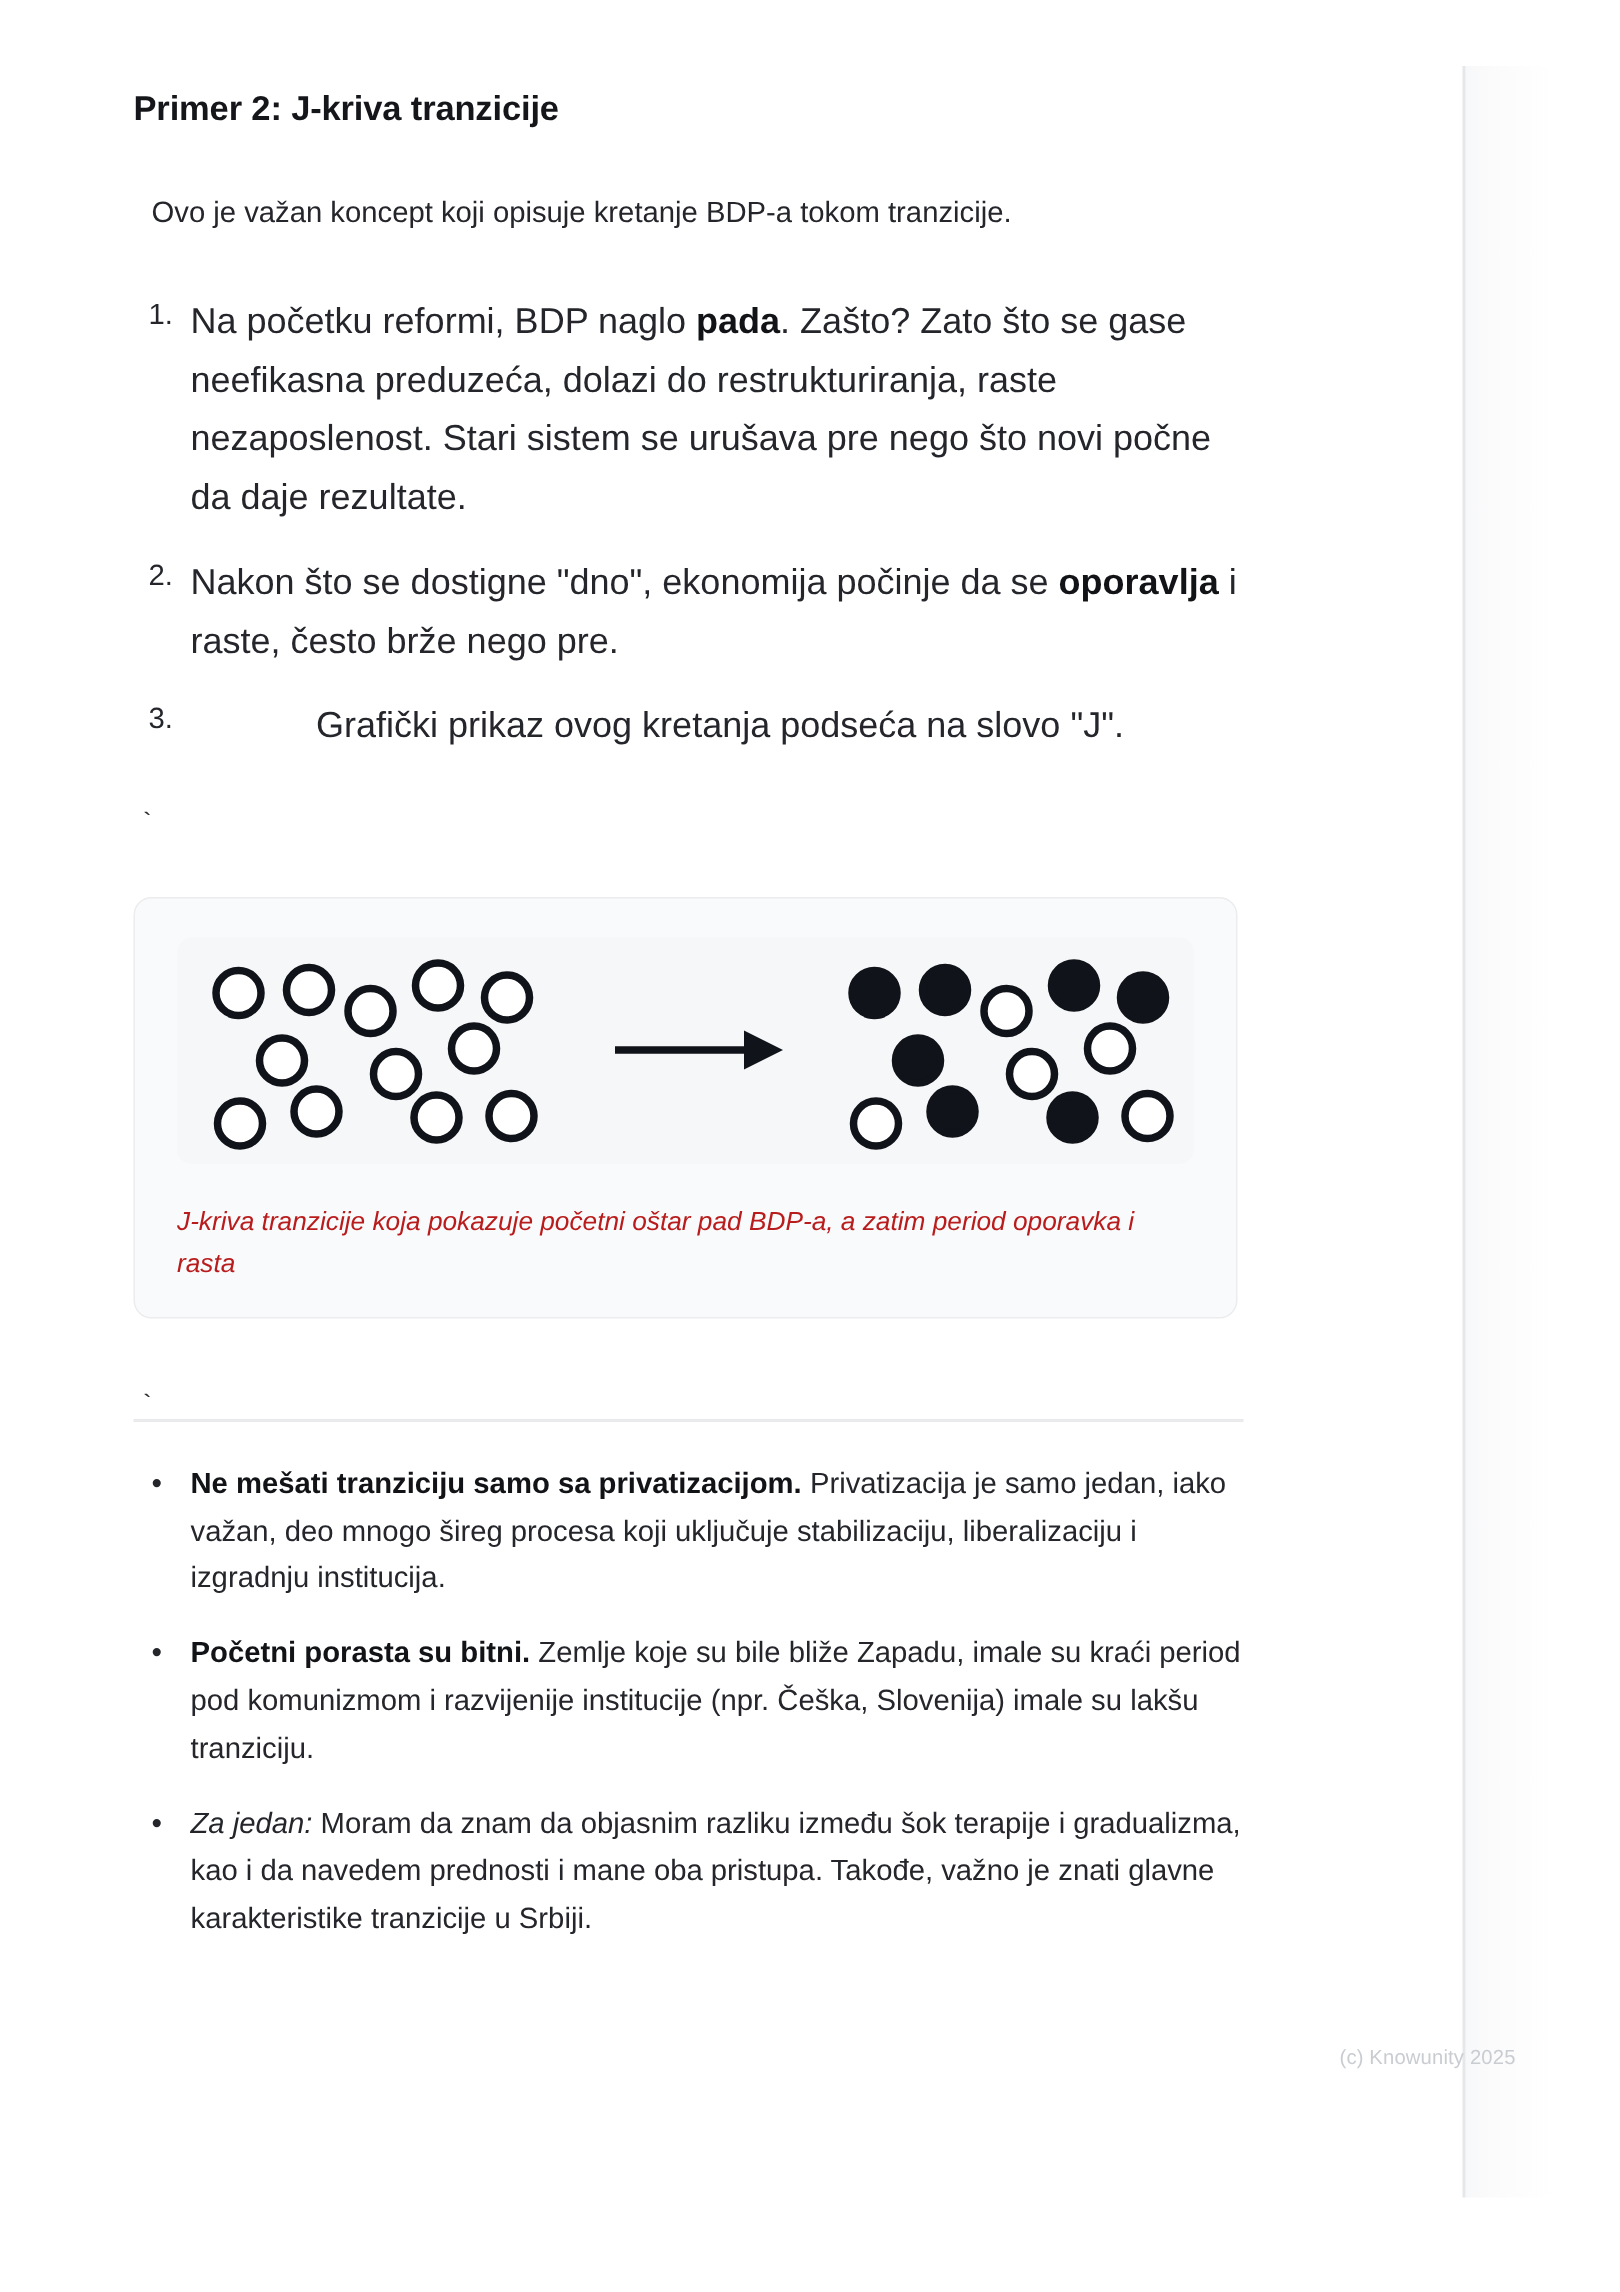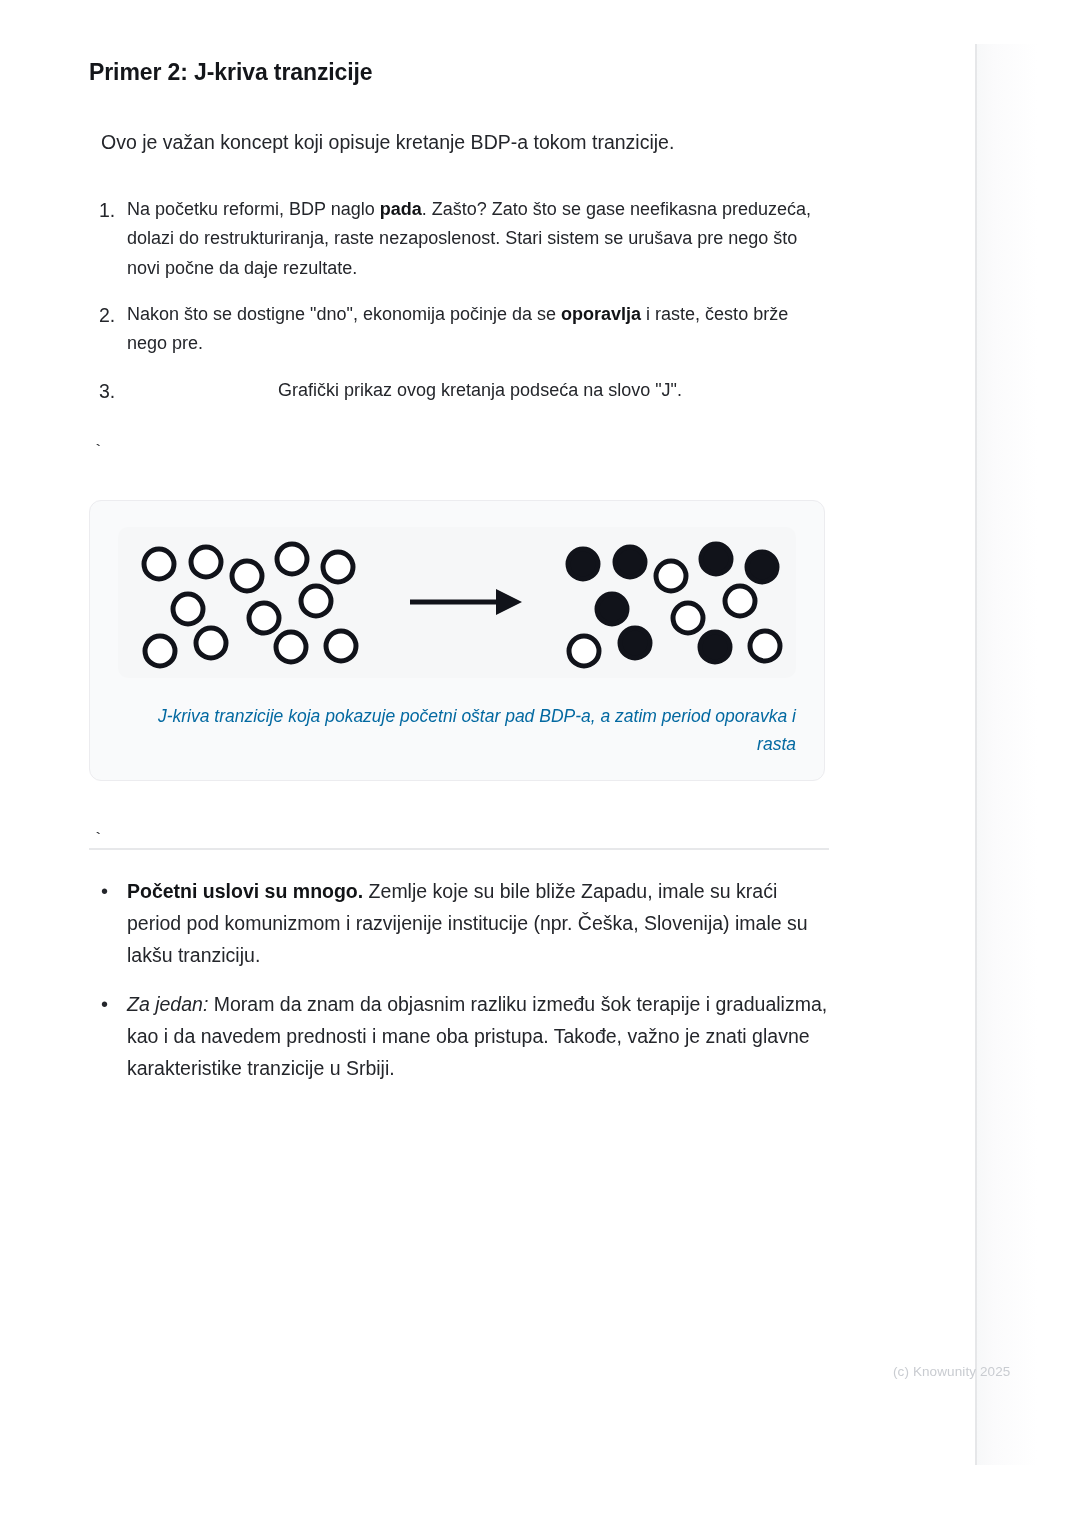--- a/index.html
+++ b/index.html
@@ -59,21 +59,21 @@
   ol.steps {
     margin: 0;
     padding: 0 0 0 0;
     list-style: none;
     counter-reset: step;
     padding-top: 26px;
   }
   ol.steps > li {
     counter-increment: step;
     position: relative;
-    font-size: 18px;
+    font-size: 24px;
     line-height: 1.63;
     color: #24262b;
     padding-left: 38px;
     margin-bottom: 17px;
   }
   ol.steps > li:last-child { margin-bottom: 0; text-align: center; }
   ol.steps > li::before {
     content: counter(step) ".";
     position: absolute;
     left: 10px;
@@ -107,25 +107,25 @@
     background: #f6f7f8;
     border-radius: 10px;
     height: 151px;
     position: relative;
     overflow: hidden;
   }
   .fig-inner svg { display: block; }
   .fig-caption {
     margin: 0;
     padding-top: 24px;
-    text-align: right;
+    text-align: left;
     font-style: italic;
     font-size: 17.5px;
     line-height: 1.6;
-    color: #0369a1;
+    color: #b91c1c;
   }
 
   
   hr.rule {
     border: none;
     border-top: 1px solid #e7e8ea;
     margin: 0;
     width: 740px;
   }
   .rule-top { margin-top: 55px; }
@@ -240,19 +240,20 @@
   </div>
 
   <div class="tick tick-2" style="padding-top:50px;">`</div>
 
   <hr class="rule rule-top">
 
 
   <hr class="rule rule-under">
 
   <ul class="notes">
-    <li><b>Početni uslovi su mnogo.</b><i></i><span> Zemlje koje su bile bliže Zapadu, imale su kraći period pod komunizmom i razvijenije institucije (npr. Češka, Slovenija) imale su lakšu tranziciju.</span></li>
+    <li><b>Ne mešati tranziciju samo sa privatizacijom.</b><i></i><span> Privatizacija je samo jedan, iako važan, deo mnogo šireg procesa koji uključuje stabilizaciju, liberalizaciju i izgradnju institucija.</span></li>
+    <li><b>Početni porasta su bitni.</b><i></i><span> Zemlje koje su bile bliže Zapadu, imale su kraći period pod komunizmom i razvijenije institucije (npr. Češka, Slovenija) imale su lakšu tranziciju.</span></li>
     <li><b></b><i>Za jedan:</i><span> Moram da znam da objasnim razliku između šok terapije i gradualizma, kao i da navedem prednosti i mane oba pristupa. Takođe, važno je znati glavne karakteristike tranzicije u Srbiji.</span></li>
   </ul>
 
 </div>
 
 <div class="watermark">(c) Knowunity 2025</div>
 
 </body></html>

